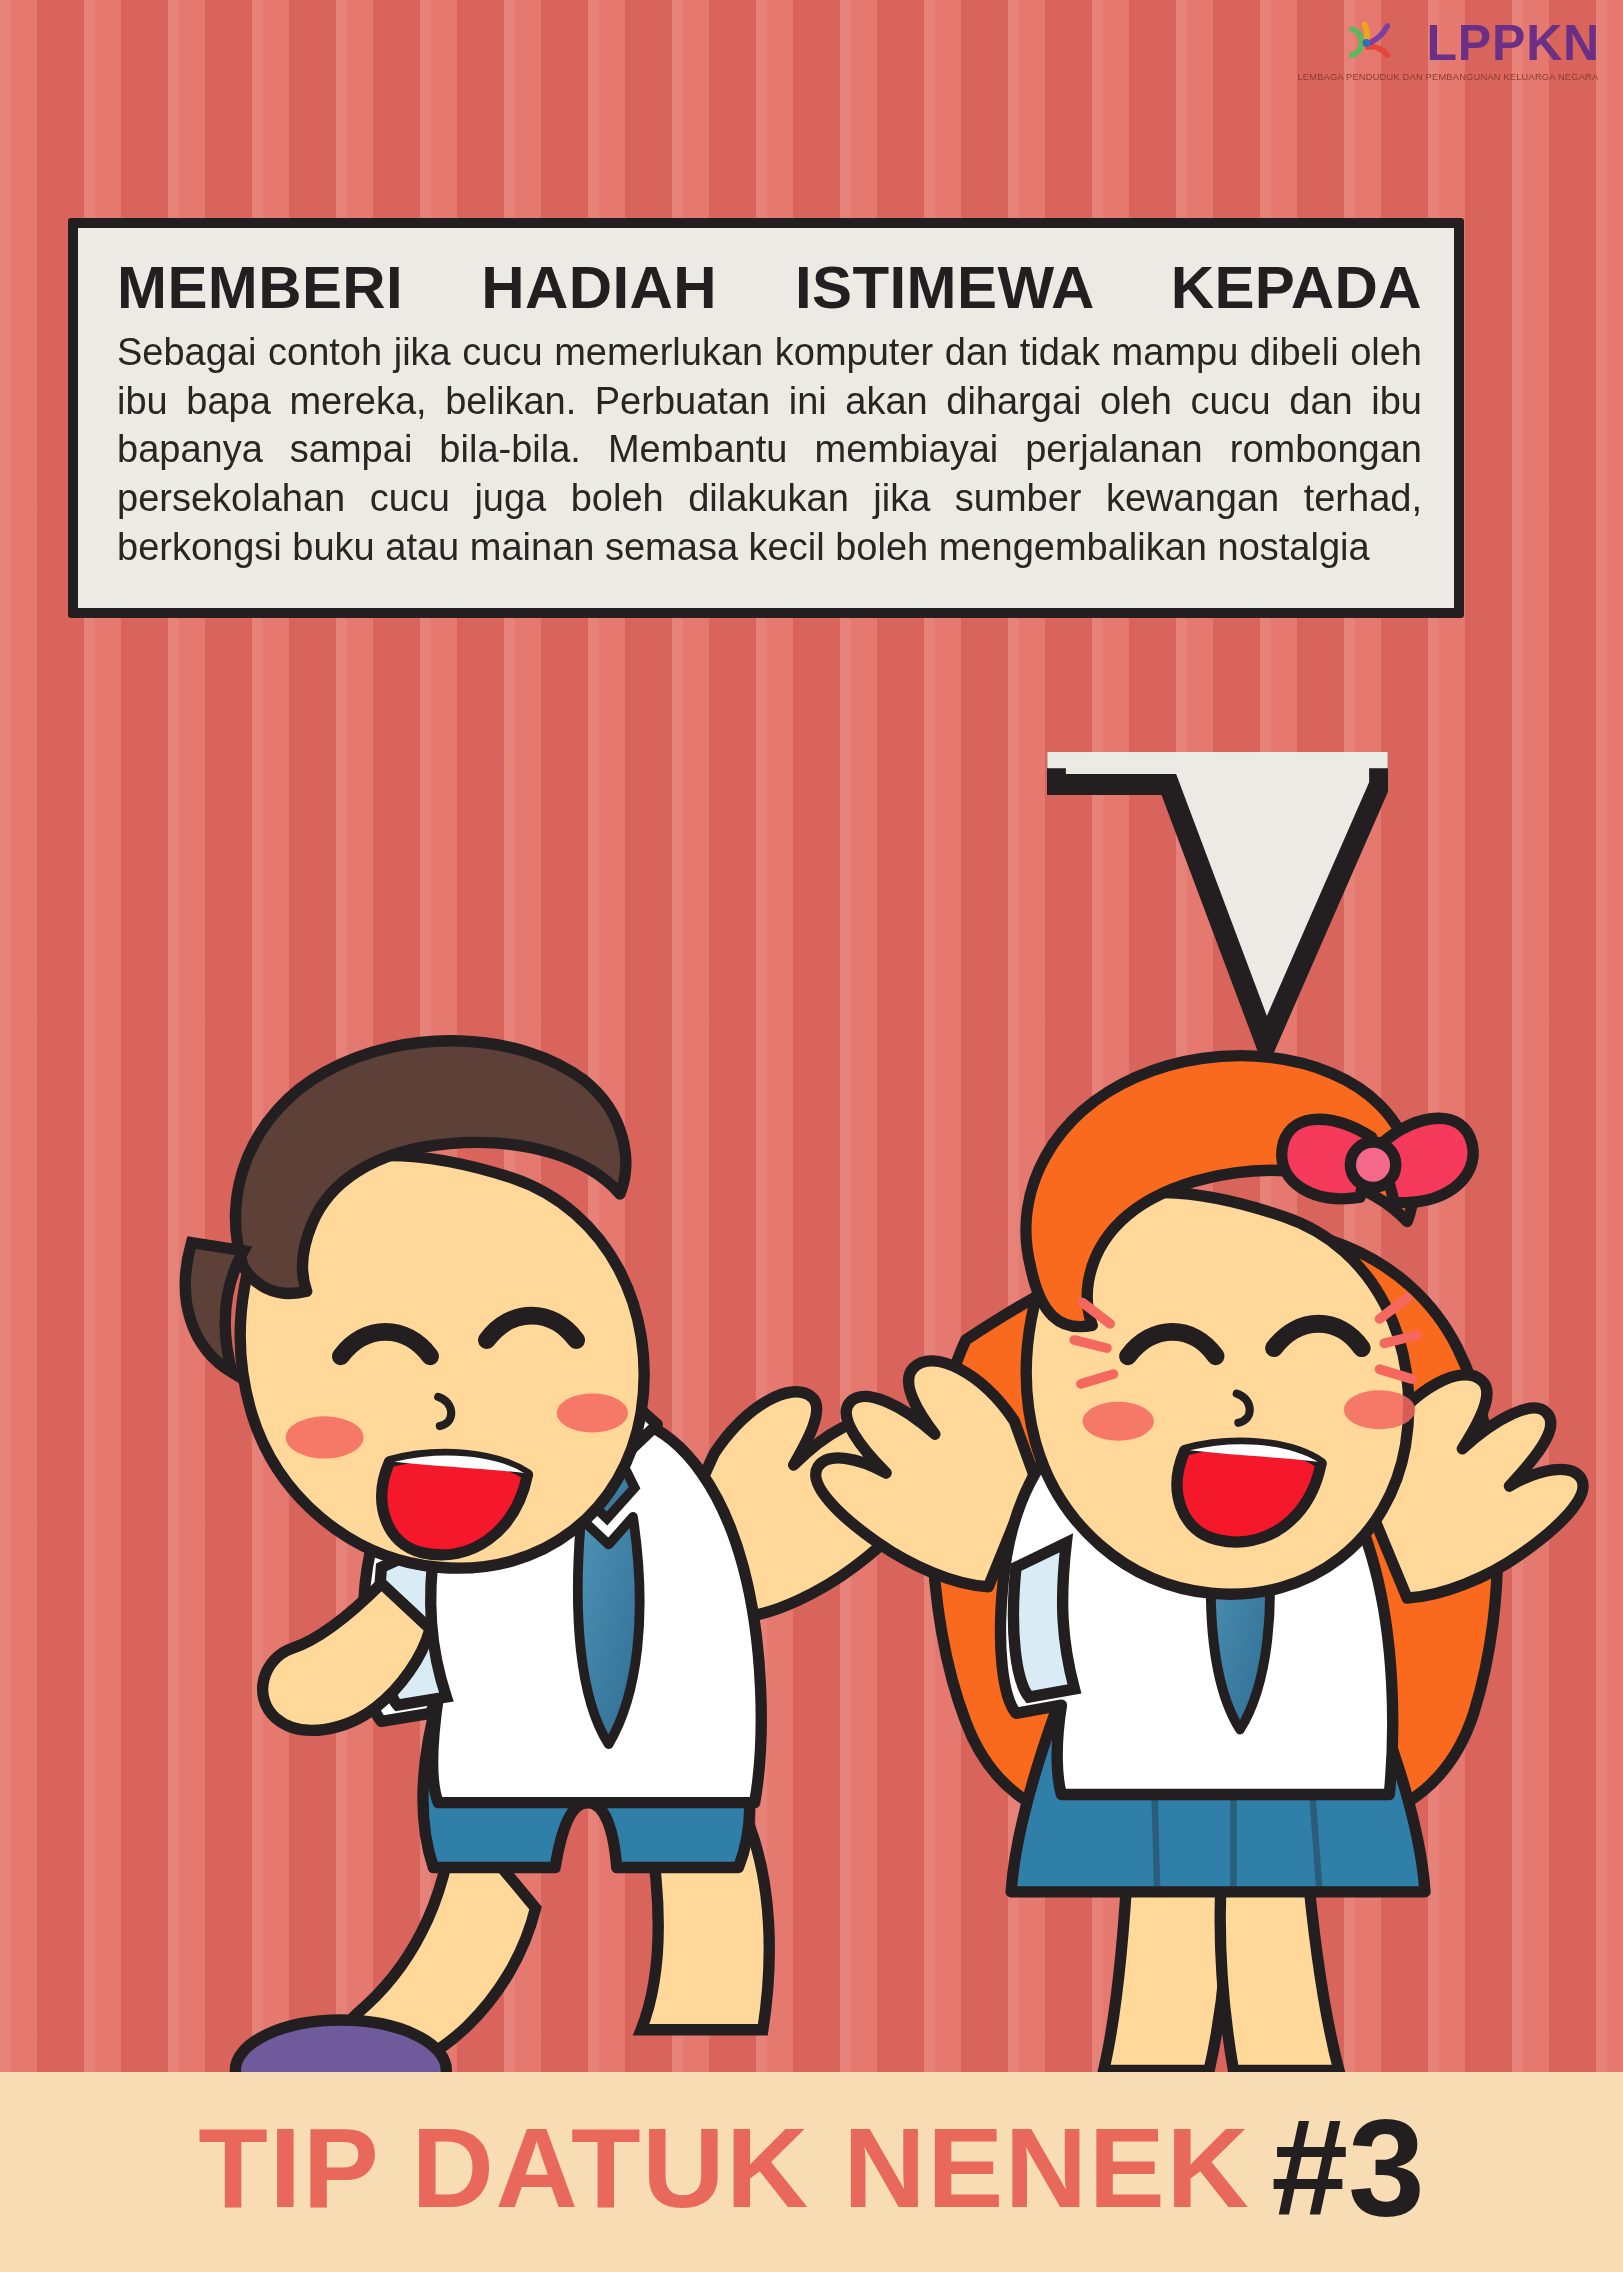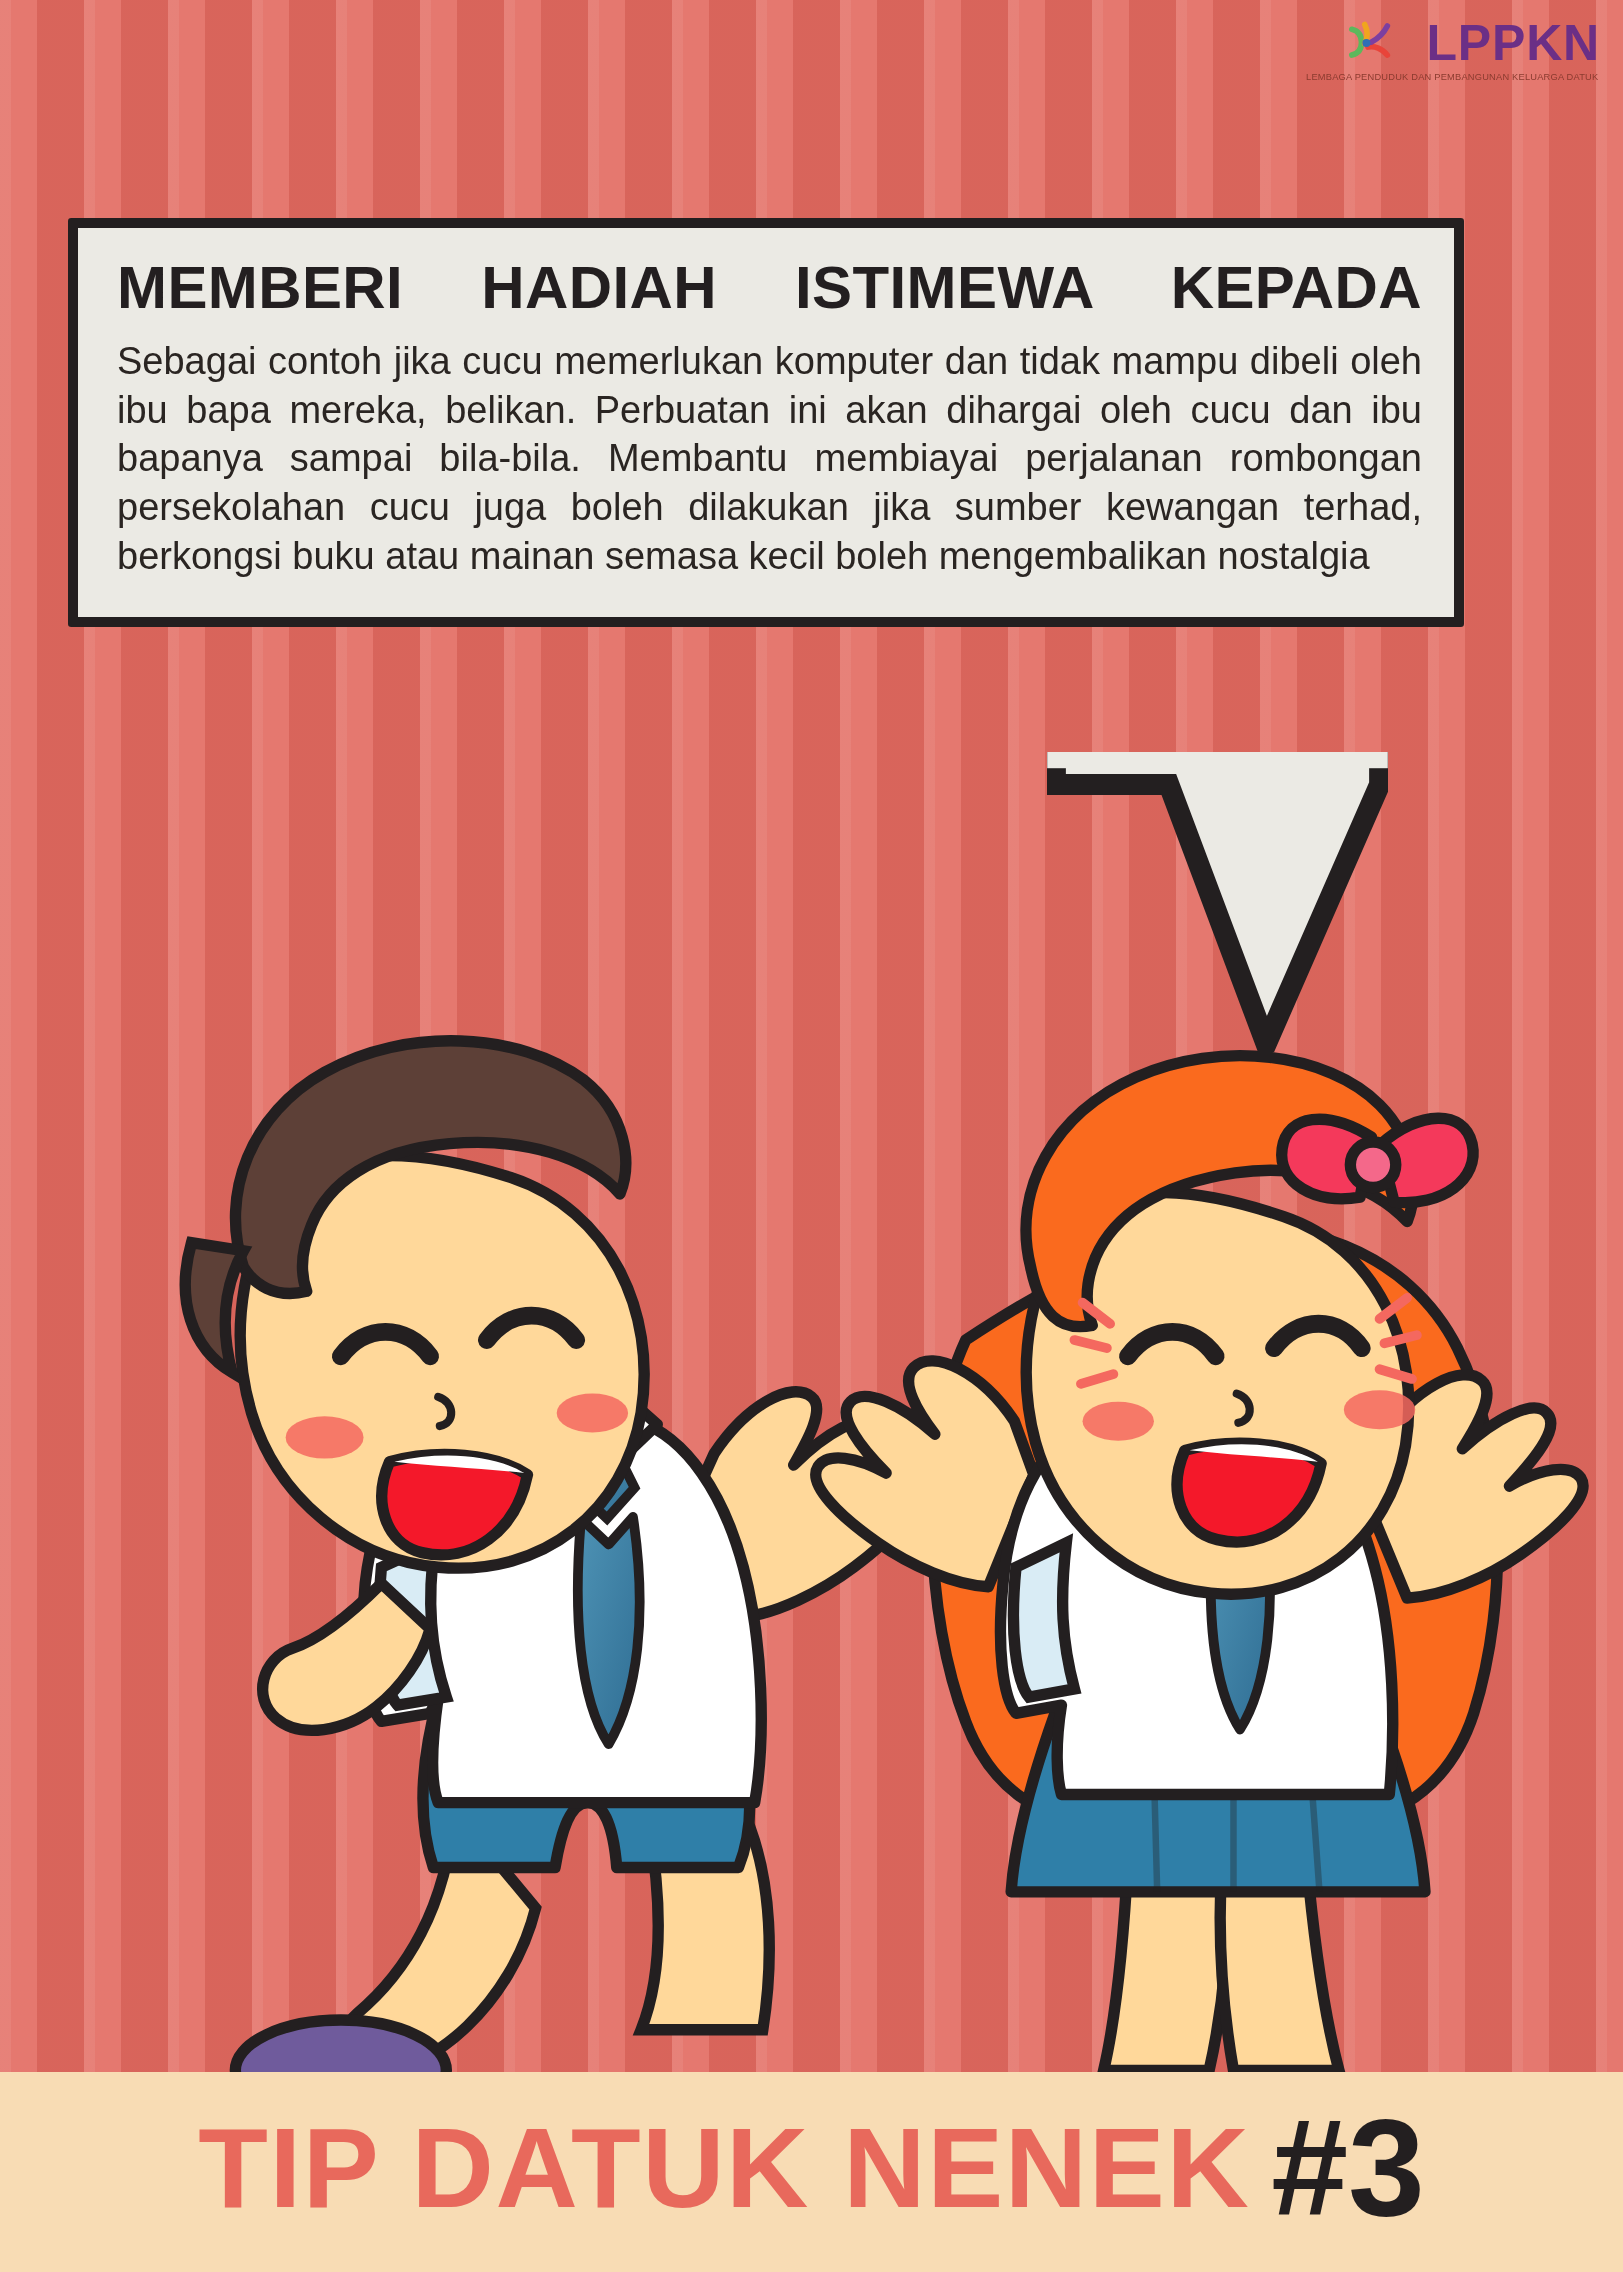--- a/index.html
+++ b/index.html
@@ -91,21 +91,21 @@
     font-weight: bold;
     font-size: 60px;
     line-height: 1.07;
     color: #231f20;
     letter-spacing: 0.4px;
   }
   #bubble-head .l1 { display: block; text-align: justify; text-align-last: justify; }
   #bubble-head .l2 { display: block; }
   #bubble-head .l3 { display: block; }
   #bubble-body {
-    margin-top: 17px;
+    margin-top: 8px;
     font-size: 38px;
     line-height: 1.28;
     color: #2a2522;
     text-align: justify;
   }
   
   #tail {
     position: absolute;
     left: 1047px;
     top: 752px;
@@ -169,21 +169,21 @@
             <path d="M6 14 C14 16 18 22 18 30 C18 38 14 44 6 46" stroke="#5cb85c" stroke-width="7" fill="none" stroke-linecap="round"></path>
             <path d="M22 8 C26 16 26 24 22 32" stroke="#f0a51e" stroke-width="7" fill="none" stroke-linecap="round"></path>
             <path d="M26 36 C34 34 44 38 50 46" stroke="#e8443a" stroke-width="7" fill="none" stroke-linecap="round"></path>
             <path d="M30 30 C38 26 46 18 50 10" stroke="#7c3fa0" stroke-width="7" fill="none" stroke-linecap="round"></path>
             <circle cx="24" cy="31" r="5" fill="#2f6fb5"></circle>
           </g>
         </svg>
       </span>
       <span class="logo-word">LPPKN</span>
     </div>
-    <div class="logo-sub">LEMBAGA PENDUDUK DAN PEMBANGUNAN KELUARGA DATUK</div>
+    <div class="logo-sub">LEMBAGA PENDUDUK DAN PEMBANGUNAN KELUARGA NEGARA</div>
   </div>
 
   <svg id="tail" viewBox="0 0 420 370">
     <path d="M10 0 L410 0 L410 40 L270 360 L150 40 L10 40 Z" fill="#ebeae4" stroke="#231f20" stroke-width="26" stroke-linejoin="miter"></path>
     <rect x="0" y="-30" width="420" height="50" fill="#ebeae4"></rect>
   </svg>
 
   <div id="bubble-wrap">
     <div id="bubble">
       <div id="bubble-head">

